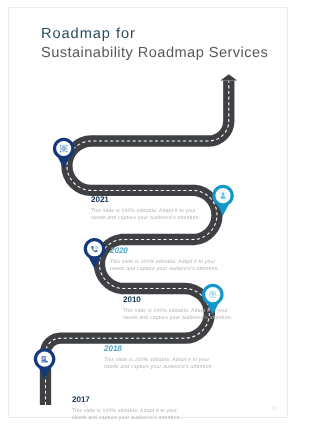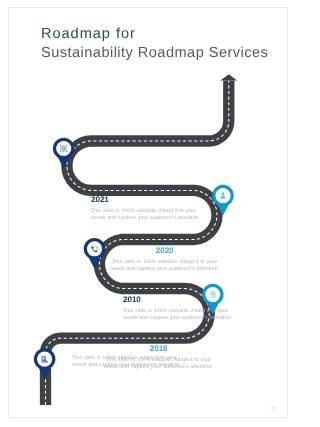--- a/index.html
+++ b/index.html
@@ -6,21 +6,21 @@
   html,body { width:296px; height:427px; background:#ffffff; font-family:"Liberation Sans", sans-serif; -webkit-font-smoothing:antialiased; text-rendering:geometricPrecision; }
   .slide { position:absolute; left:8px; top:7px; width:280px; height:411px; background:#fff; border:1px solid #ececec; }
   svg.road { position:absolute; left:0; top:0; }
   svg.pins { position:absolute; left:0; top:0; }
   .title { position:absolute; left:25.3px; top:25px; will-change:transform;margin-left:16px; }
   .t1 { font-size:14.6px; color:#2d4a5e; line-height:19px; white-space:nowrap; letter-spacing:0.95px; }
   .t2 { font-size:14.6px; color:#58595b; line-height:19px; white-space:nowrap; letter-spacing:0.45px; }
   .ms { position:absolute; will-change:transform; }
   .ms .yr { font-size:8.1px; font-weight:bold; line-height:8.1px; letter-spacing:-0.05px;margin-top:45px; }
   .ms .dl { font-size:5px; line-height:6.4px; color:#acaeb1; white-space:nowrap; letter-spacing:0.22px; }
-  .ms.rt { text-align:center; }
+  .ms.rt { text-align:left;font-style:italic; }
   .pg { position:absolute; left:271px; top:406px; font-size:5px; color:#d0d3d6; will-change:transform; }
 </style>
 </head>
 <body>
 
 <div class="slide"></div>
 <svg class="road" width="296" height="427" viewBox="0 0 296 427">
   <defs>
    <path id="rp" d="M 45.5 405
       L 45.5 353.2
@@ -59,20 +59,21 @@
   <div class="yr" style="color:#1b3a5c">2010</div>
   <div class="dl" style="margin-top:4.2px">This slide is 100% editable. Adapt it to your</div>
   <div class="dl">needs and capture your audience's attention.</div>
 </div>
 <div class="ms rt" style="right:106.5px; top:300.2px;">
   <div class="yr" style="color:#4ea8c8">2018</div>
   <div class="dl" style="margin-top:4.2px">This slide is 100% editable. Adapt it to your</div>
   <div class="dl">needs and capture your audience's attention.</div>
 </div>
 <div class="ms" style="left:72.0px; top:350.7px;">
+  <div class="yr" style="color:#1b3a5c">2017</div>
   <div class="dl" style="margin-top:4.2px">This slide is 100% editable. Adapt it to your</div>
   <div class="dl">needs and capture your audience's attention.</div>
 </div>
 <svg class="pins" width="296" height="427" viewBox="0 0 296 427">
   <g>
     <path d="M 58.10 157.70 C 60.30 162.50 62.60 166.00 63.70 168.50 C 64.80 166.00 67.10 162.50 69.30 157.70 A 10.8 10.8 0 1 0 58.10 157.70 Z" fill="#14397a"></path>
     <circle cx="63.70" cy="148.50" r="7.55" fill="#ffffff"></circle>
     <g transform="translate(63.70,148.50) scale(0.70)">
         <g fill="none" stroke="#4a7ab5" stroke-width="0.62">
    <circle cx="0" cy="0" r="3.1"></circle>

